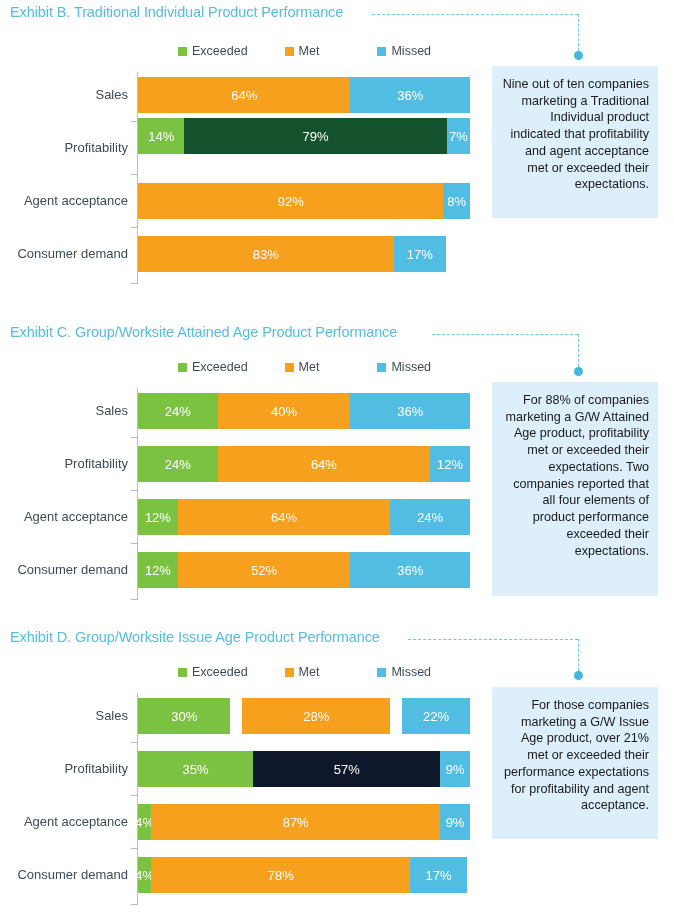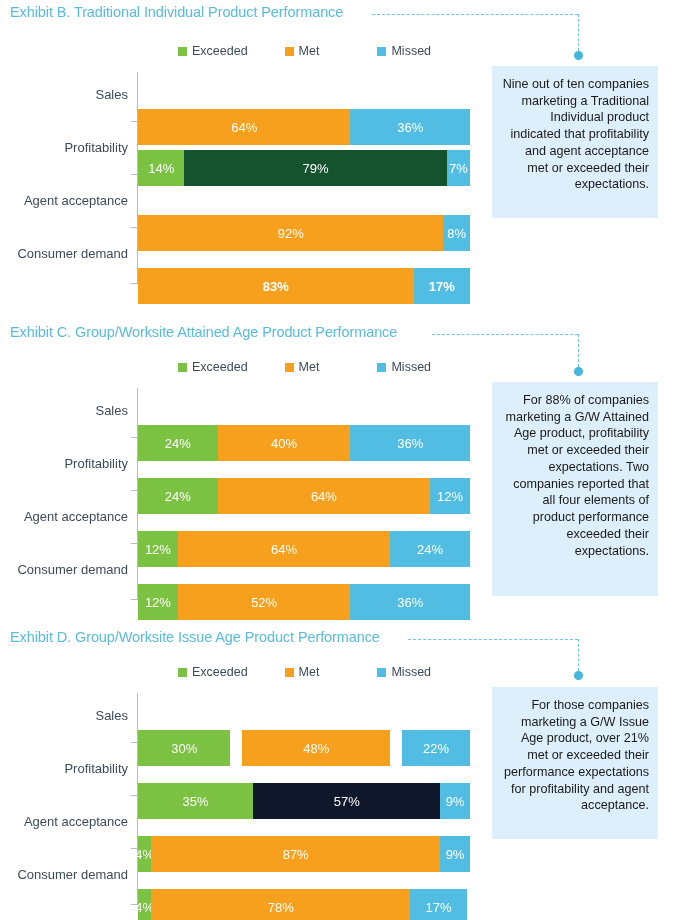--- a/index.html
+++ b/index.html
@@ -89,21 +89,20 @@
     width: 6px;
     height: 1px;
     background: #b9bcbe;
   }
   .row {
     position: absolute;
     left: 1px;
     height: 36px;
     display: flex;
     overflow: visible;
-    margin-top: 32px;
   }
   .seg {
     height: 100%;
     display: flex;
     align-items: center;
     justify-content: center;
     color: #ffffff;
     font-size: 13px;
     position: relative;
     white-space: nowrap;
@@ -186,21 +185,21 @@
         <div class="row" style="top:111px;width:332px;">
           <div class="seg" style="width:305.44px;background:#f7a01e;">
                 <span>92%</span>
           </div>
           <div class="seg narrow" style="width:26.560000000000002px;background:#52bde3;">
                 <span>8%</span>
           </div>
         </div>
         <div class="tick" style="top:155px;"></div>
         <div class="cat-label" style="right:342px;width:240px;top:164px;left:auto;">Consumer demand</div>
-        <div class="row" style="top:164px;width:332px;font-weight:bold;">
+        <div class="row" style="top:164px;width:308px;">
           <div class="seg" style="width:275.56px;background:#f7a01e;">
                 <span>83%</span>
           </div>
           <div class="seg" style="width:56.440000000000005px;background:#52bde3;">
                 <span>17%</span>
           </div>
         </div>
         <div class="tick" style="top:211px;"></div>
       </div>
       <div class="callout" style="left:492px;top:62px;width:166px;min-height:152px;background:#ddeffa">Nine out of ten companies marketing a Traditional Individual product indicated that profitability and agent acceptance met or exceeded their expectations.</div>
@@ -301,21 +300,21 @@
         </div>
       </div>
       <div class="plot" style="left: 137px; top: 64px; width: 333px; height: 212px; overflow: visible;">
         <div class="axis-line" style="height:212px;"></div>
         <div class="cat-label" style="right:342px;width:240px;top:5px;left:auto;">Sales</div>
         <div class="row" style="top:5px;width:332px;gap:12px;">
           <div class="seg" style="width:99.6px;background:#7cc242;">
                 <span>30%</span>
           </div>
           <div class="seg" style="width:159.35999999999999px;background:#f7a01e;">
-                <span>48%</span>
+                <span>28%</span>
           </div>
           <div class="seg" style="width:73.04px;background:#52bde3;">
                 <span>22%</span>
           </div>
         </div>
         <div class="tick" style="top:49px;"></div>
         <div class="cat-label" style="right:342px;width:240px;top:58px;left:auto;">Profitability</div>
         <div class="row" style="top:58px;width:332px;">
           <div class="seg" style="width:116.19999999999999px;background:#7cc242;">
                 <span>35%</span>

